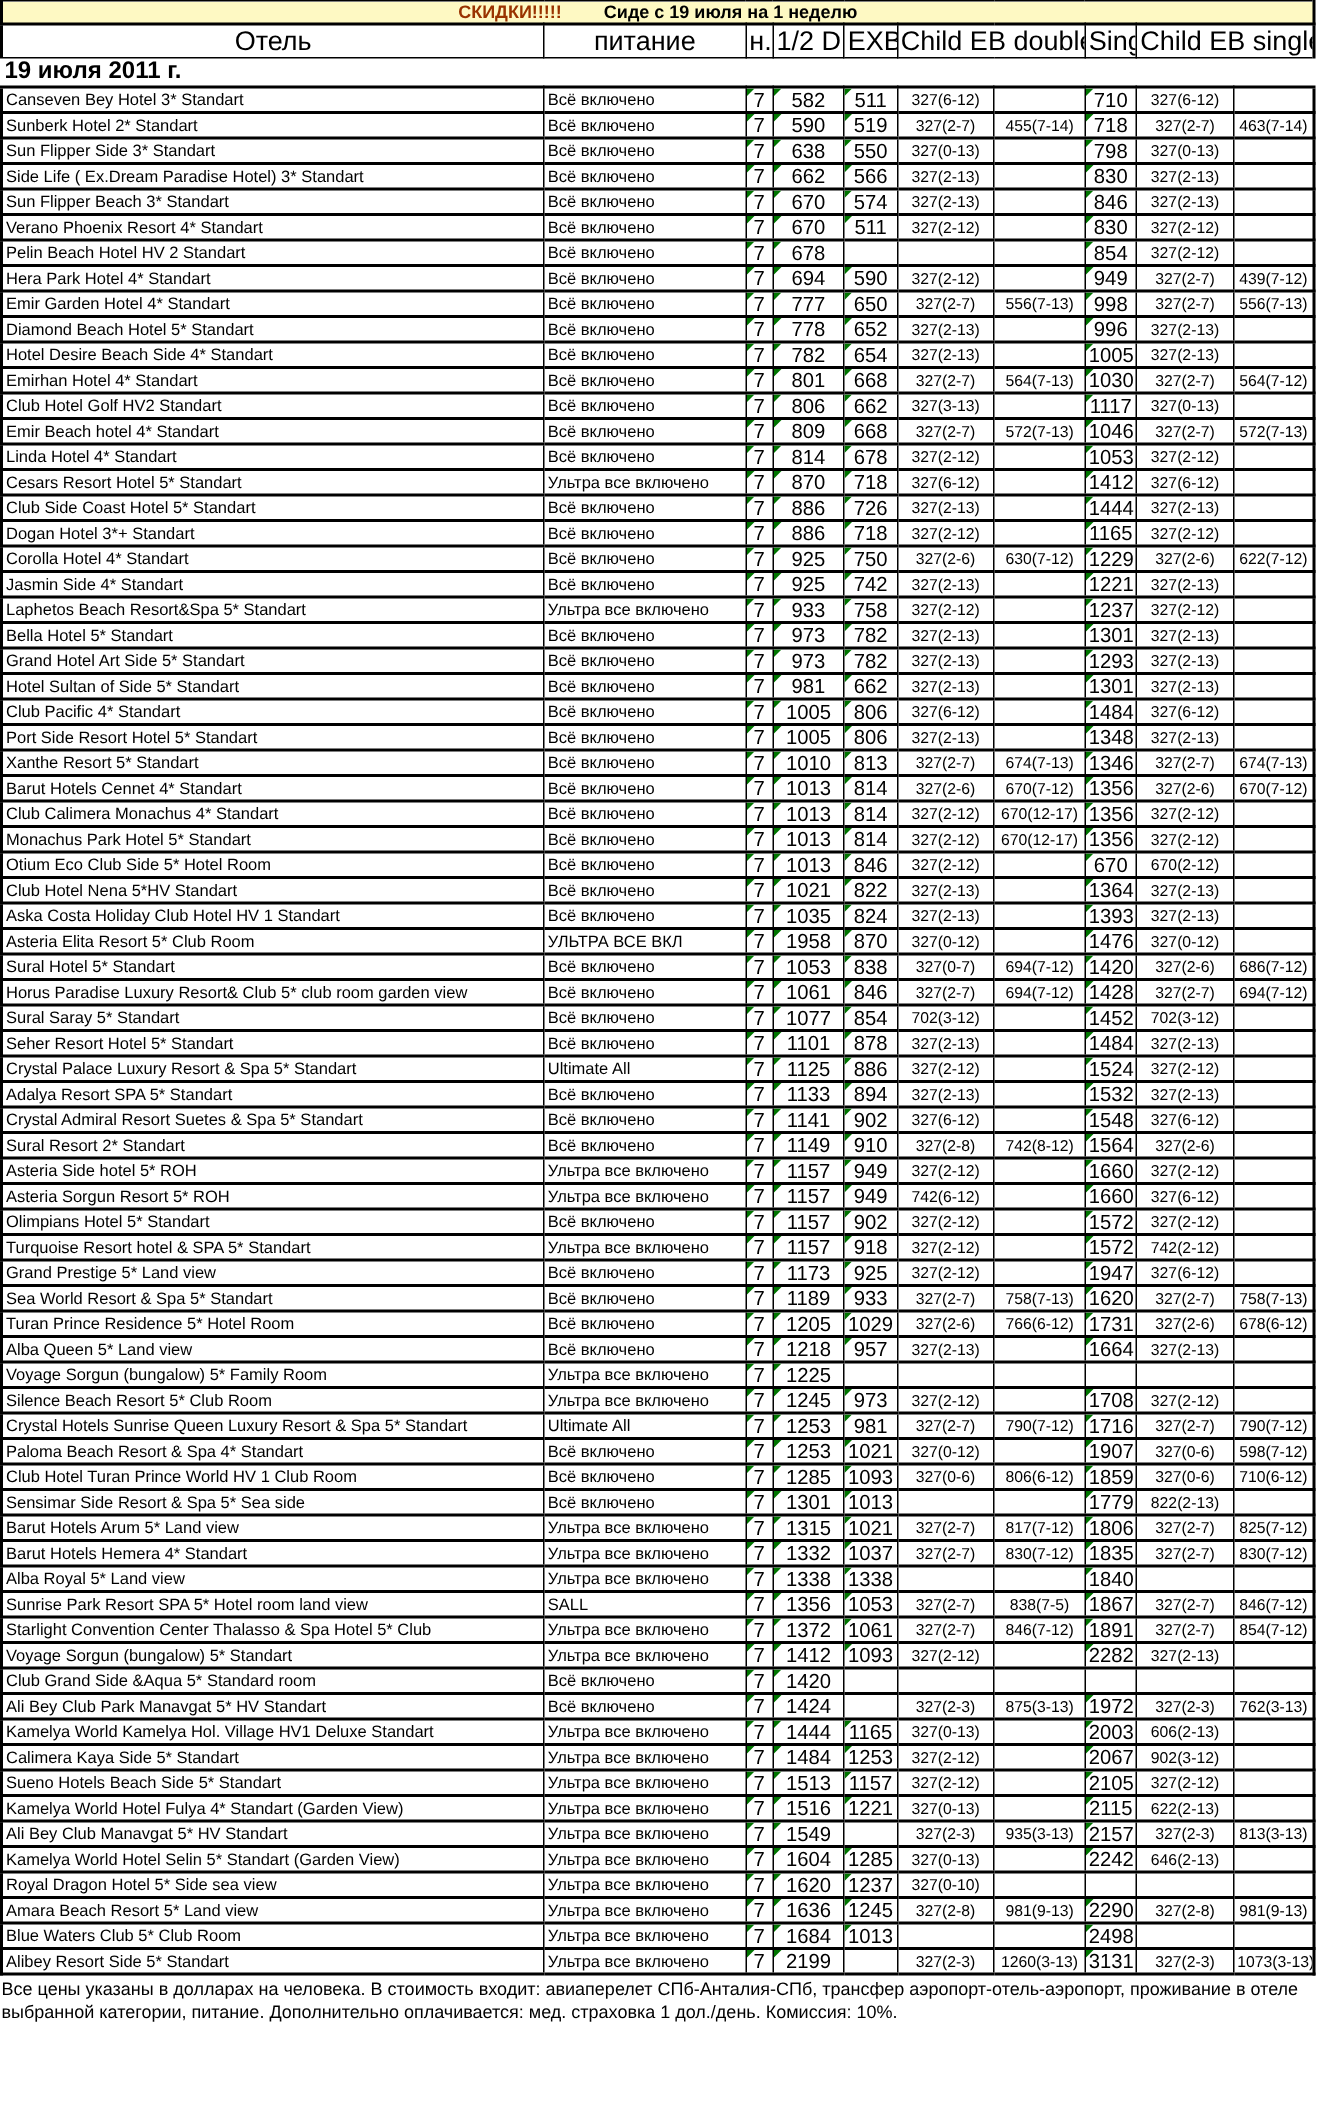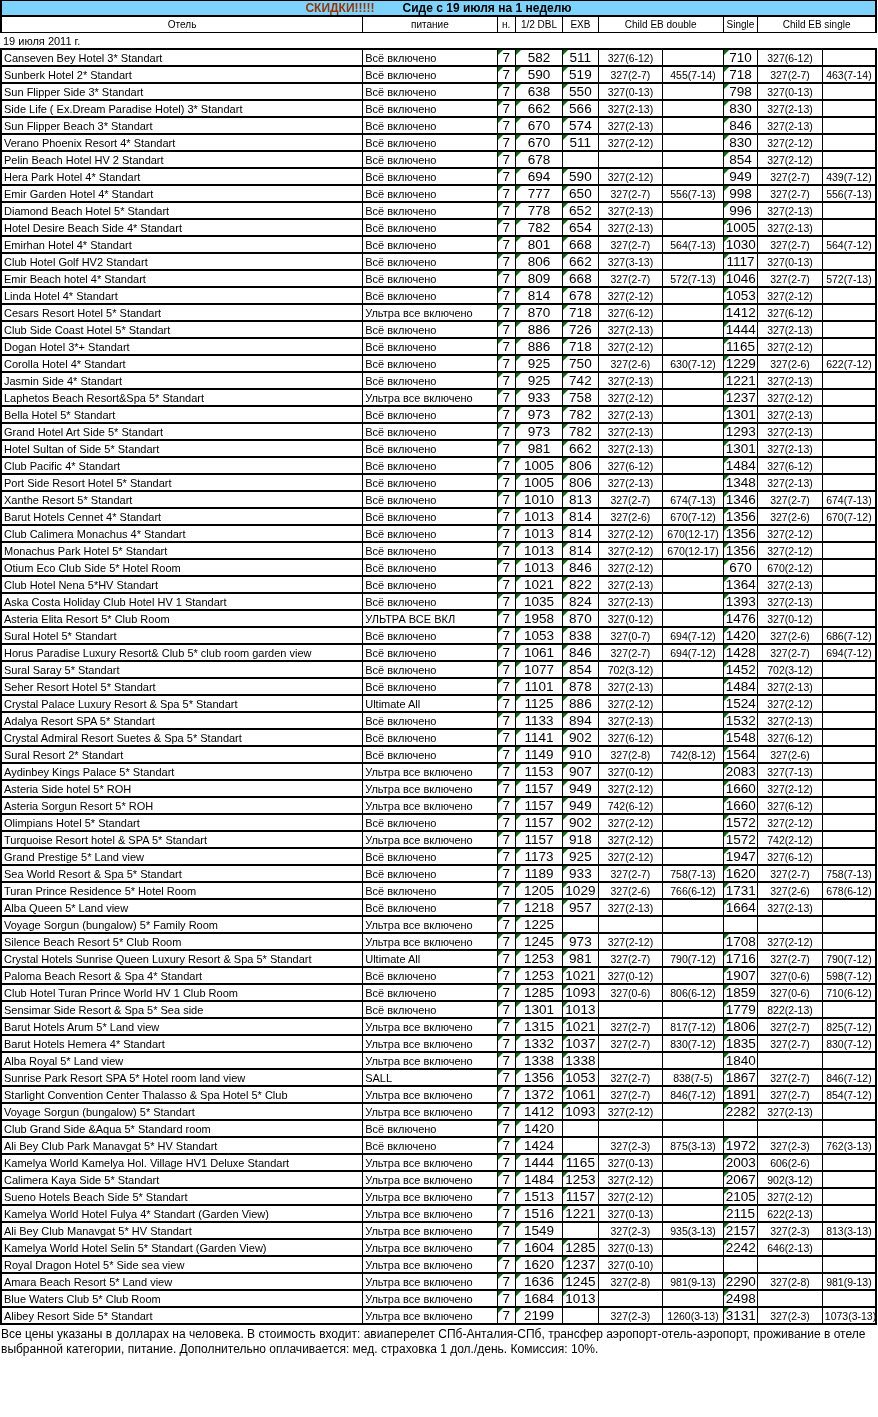--- a/index.html
+++ b/index.html
@@ -15,36 +15,36 @@
     border-left: 1px solid #000; border-right: 1px solid #000;
     border-top: 2px solid #000; border-bottom: 2px solid #000;
     padding: 0 2px; overflow: hidden; white-space: nowrap;
     height: 15px; vertical-align: middle; font-weight: normal;
   }
   table.price tr > *:first-child { border-left-width: 2px; }
   table.price tr > *:last-child  { border-right-width: 2px; }
 
   
   tr.banner-row th {
-    background: #7dd3fc; text-align: center; font-size: 12px; font-weight: bold;
+    background: #fef9c3; text-align: center; font-size: 12px; font-weight: bold;
     border: 1px solid #000; border-bottom: 2px solid #000; height: 13px;
   }
   .banner-discount { color: #993300; margin-right: 28px; }
   .banner-subtitle { color: #000; }
 
   
   tr.cols th {
-    text-align: center; font-size: 10px;
+    text-align: center; font-size: 18px;
     border-top-width: 1px; border-bottom-width: 1px;
   }
   
   tr.date-row td {
     border-left: none; border-right: none;
     border-top: 1px solid #000; border-bottom: 2px solid #000;
-    text-align: left; font-size: 11px; padding-left: 2px;
+    text-align: left; font-size: 16px; padding-left: 2px; font-weight: bold;
   }
 
   
   td.hotel { text-align: left; font-size: 11px; padding-left: 3px; }
   td.meal  { text-align: left; font-size: 11px; padding-left: 4px; }
   td.num   { text-align: center; font-size: 13.5px; }
   td.small { text-align: center; font-size: 10.5px; }
 
   
   td.tri { position: relative; }
@@ -594,32 +594,20 @@
           <td class="num tri">7</td>
           <td class="num tri">1149</td>
           <td class="num tri">910</td>
           <td class="small">327(2-8)</td>
           <td class="small">742(8-12)</td>
           <td class="num tri">1564</td>
           <td class="small">327(2-6)</td>
           <td class="small"></td>
         </tr>
         <tr>
-          <td class="hotel">Aydinbey Kings Palace 5* Standart</td>
-          <td class="meal">Ультра все включено</td>
-          <td class="num tri">7</td>
-          <td class="num tri">1153</td>
-          <td class="num tri">907</td>
-          <td class="small">327(0-12)</td>
-          <td class="small"></td>
-          <td class="num tri">2083</td>
-          <td class="small">327(7-13)</td>
-          <td class="small"></td>
-        </tr>
-        <tr>
           <td class="hotel">Asteria Side hotel 5* ROH</td>
           <td class="meal">Ультра все включено</td>
           <td class="num tri">7</td>
           <td class="num tri">1157</td>
           <td class="num tri">949</td>
           <td class="small">327(2-12)</td>
           <td class="small"></td>
           <td class="num tri">1660</td>
           <td class="small">327(2-12)</td>
           <td class="small"></td>
@@ -878,21 +866,21 @@
         </tr>
         <tr>
           <td class="hotel">Kamelya World Kamelya Hol. Village HV1 Deluxe Standart</td>
           <td class="meal">Ультра все включено</td>
           <td class="num tri">7</td>
           <td class="num tri">1444</td>
           <td class="num tri">1165</td>
           <td class="small">327(0-13)</td>
           <td class="small"></td>
           <td class="num tri">2003</td>
-          <td class="small">606(2-6)</td>
+          <td class="small">606(2-13)</td>
           <td class="small"></td>
         </tr>
         <tr>
           <td class="hotel">Calimera Kaya Side  5* Standart</td>
           <td class="meal">Ультра все включено</td>
           <td class="num tri">7</td>
           <td class="num tri">1484</td>
           <td class="num tri">1253</td>
           <td class="small">327(2-12)</td>
           <td class="small"></td>

